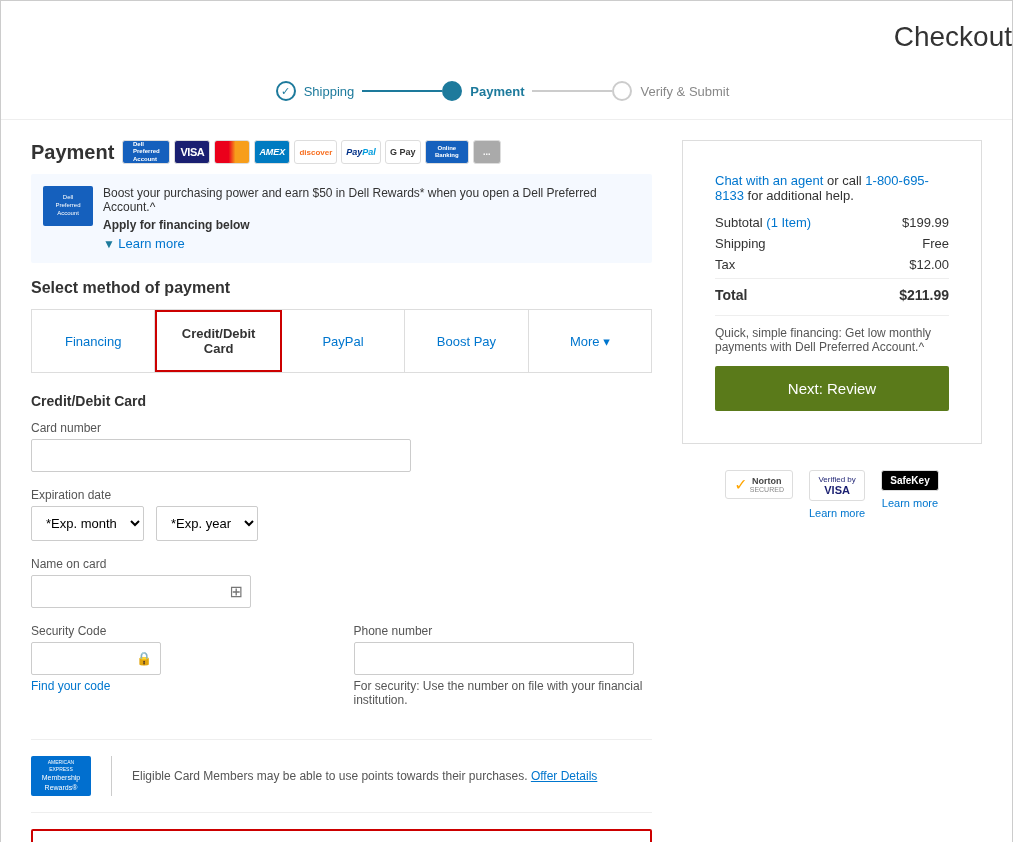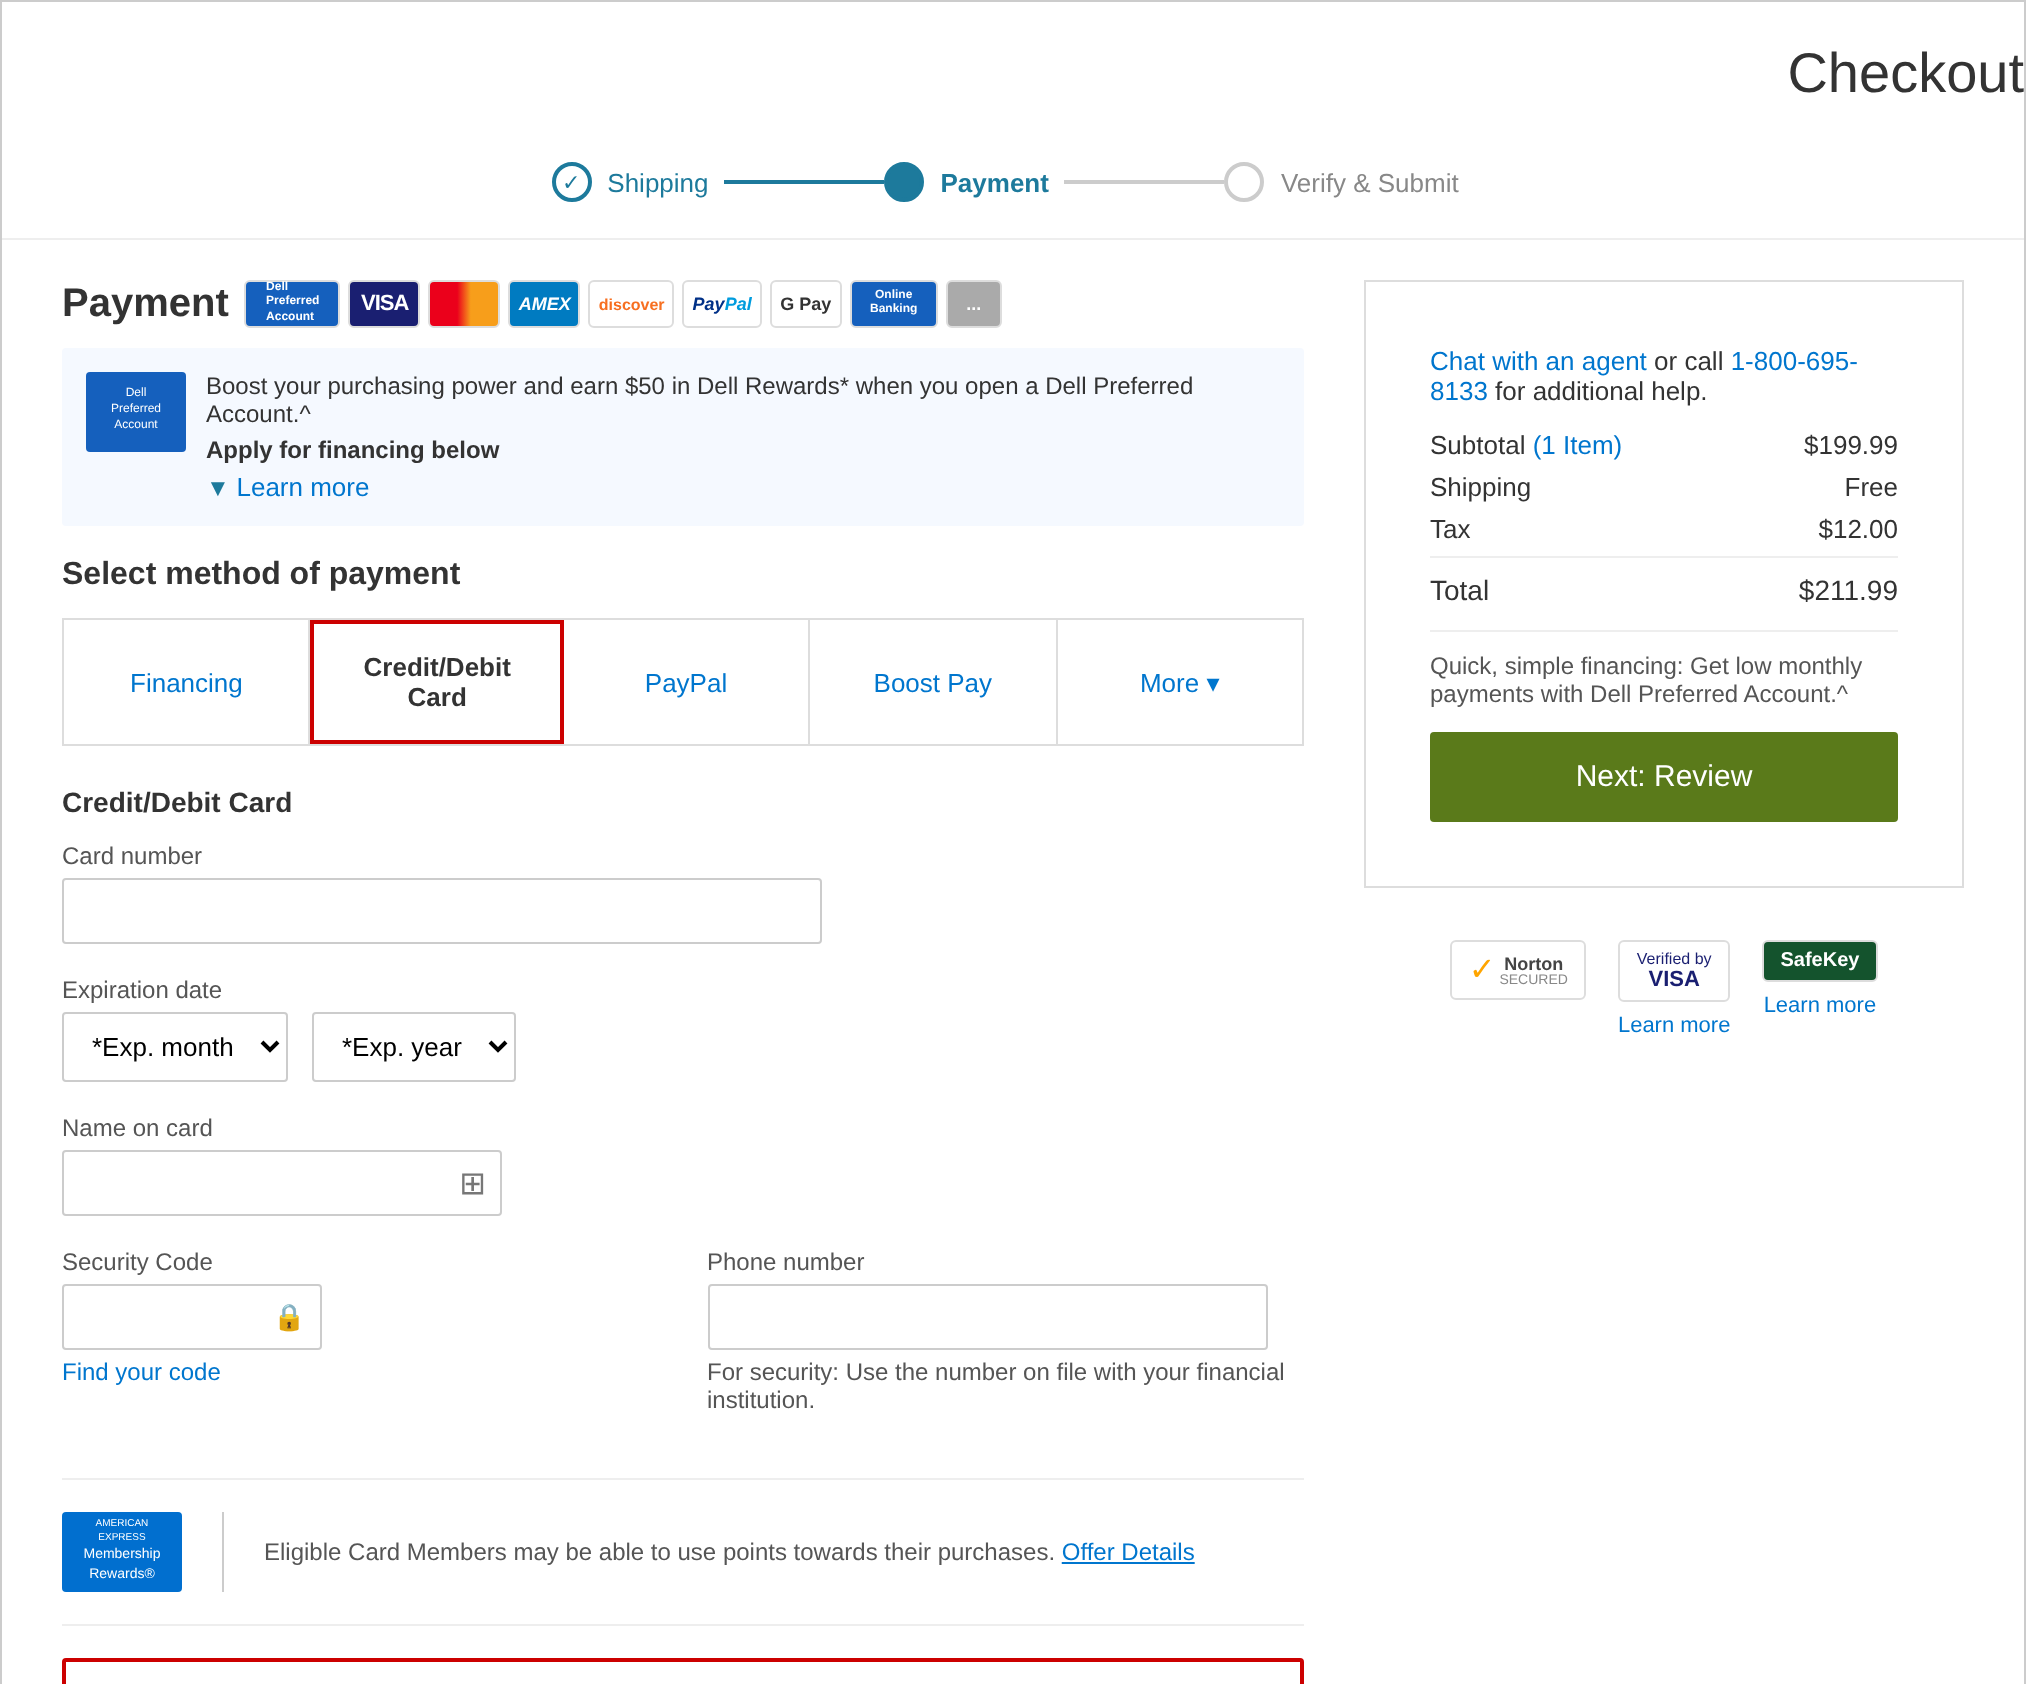--- a/index.html
+++ b/index.html
@@ -64,31 +64,31 @@
     .membership-text a { color: #0076ce; }
 
     
     .split-payment { border: 2px solid #cc0000; padding: 16px; margin-top: 16px; border-radius: 2px; }
 
     
     .order-summary { border: 1px solid #ddd; padding: 32px; margin-bottom: 16px; }
     .chat-line { font-size: 13px; color: #333; margin-bottom: 12px; }
     .chat-line a { color: #0076ce; text-decoration: none; }
     .summary-row { display: flex; justify-content: space-between; margin-bottom: 6px; font-size: 13px; }
-    .summary-row.total { font-weight: normal; font-size: 14px; border-top: 1px solid #eee; padding-top: 8px; margin-top: 4px; }
+    .summary-row.total { font-weight: bold; font-size: 14px; border-top: 1px solid #eee; padding-top: 8px; margin-top: 4px; }
     .financing-note { font-size: 12px; color: #555; margin: 12px 0; border-top: 1px solid #eee; padding-top: 10px; }
     .next-btn { display: block; width: 100%; background: #5a7a1a; color: #fff; border: none; padding: 14px; font-size: 15px; cursor: pointer; border-radius: 2px; }
 
     
     .security-badges { display: flex; align-items: flex-start; justify-content: center; gap: 16px; padding: 10px 0; }
     .badge { display: flex; flex-direction: column; align-items: center; text-align: center; }
     .badge-logo { border: 1px solid #ddd; padding: 4px 8px; border-radius: 3px; margin-bottom: 4px; font-size: 10px; display: flex; align-items: center; gap: 2px; }
     .badge-norton { color: #444; }
     .badge-visa { color: #1a1f71; }
-    .badge-safekey { background: #14532d; color: #fff; }
+    .badge-safekey { background: #000000; color: #fff; }
     .badge a { color: #0076ce; text-decoration: none; font-size: 11px; }
 
     
     .stepper-row { display: flex; align-items: center; justify-content: center; padding: 14px 0 8px; }
     .step-wrapper { display: flex; align-items: center; }
     .step-circle { width: 20px; height: 20px; border-radius: 50%; display: flex; align-items: center; justify-content: center; font-size: 11px; }
     .step-circle.done { border: 2px solid #1d7a9c; color: #1d7a9c; background: #fff; }
     .step-circle.current { background: #1d7a9c; color: #fff; border: 2px solid #1d7a9c; }
     .step-circle.todo { border: 2px solid #ccc; background: #fff; color: #ccc; }
     .step-name { font-size: 13px; margin: 0 8px; }

